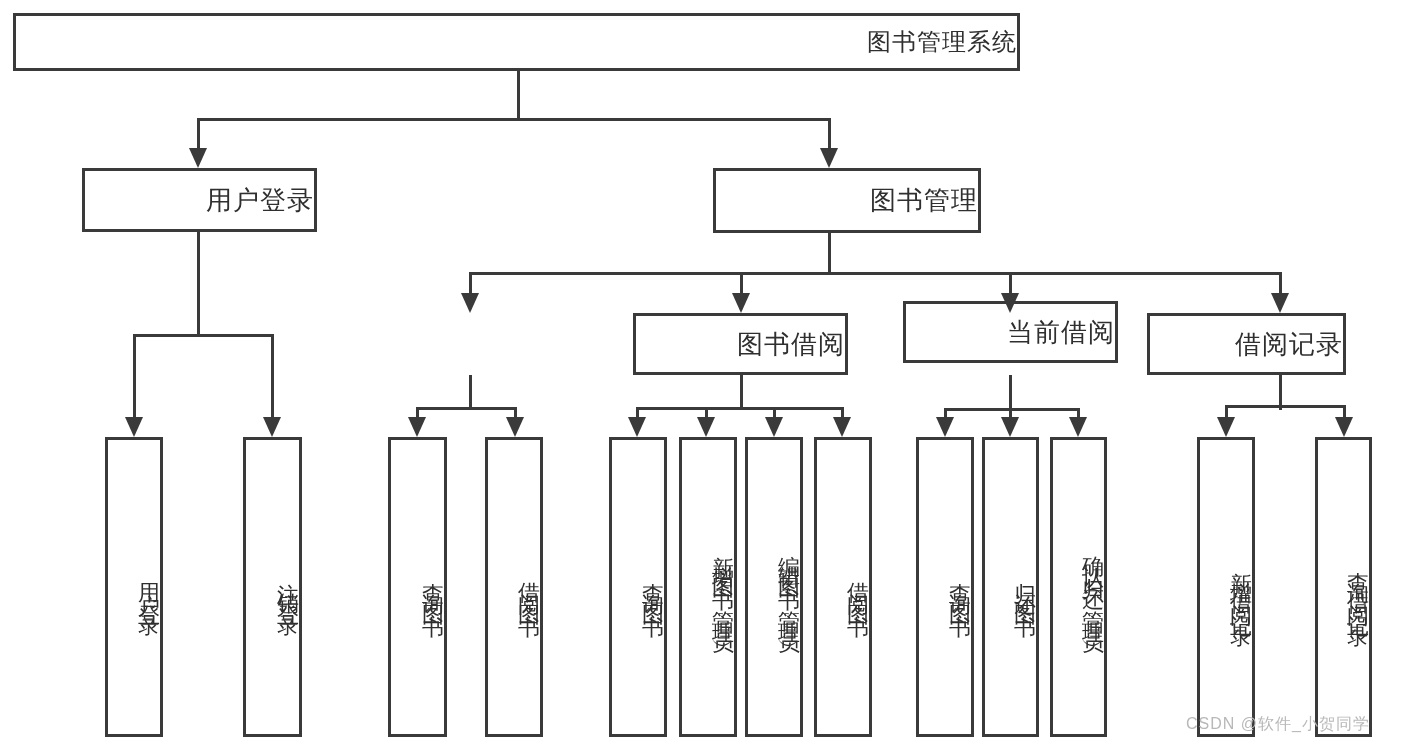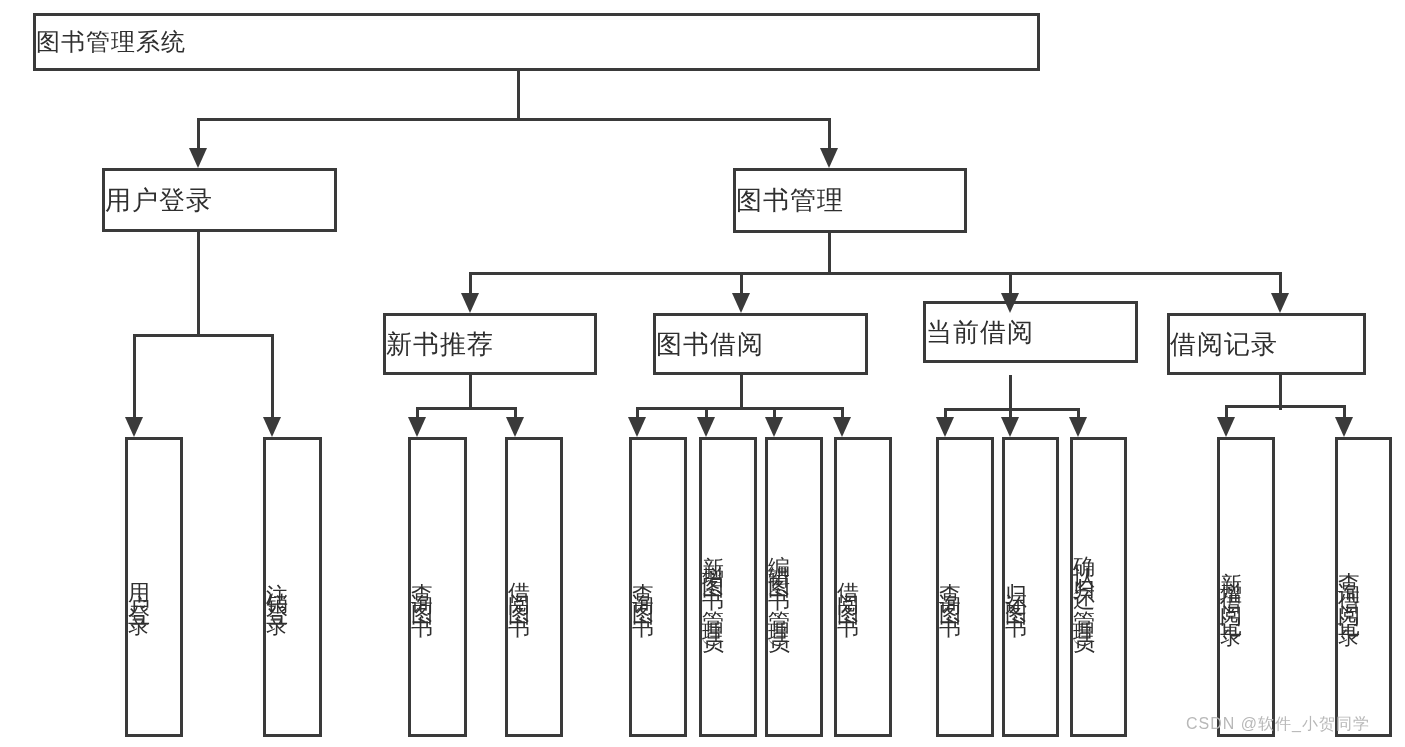--- a/index.html
+++ b/index.html
@@ -9,21 +9,21 @@
     background:#ffffff;
     font-family:"Liberation Sans","DejaVu Sans",sans-serif;
     color:#2f2f2f;
     overflow:hidden;
   }
   .box{
     position:absolute;
     box-sizing:border-box;
     border:3px solid #3a3a3a;
     background:#ffffff;
-    display:flex;align-items:center;justify-content:flex-start;margin-left:20px;
+    display:flex;align-items:center;justify-content:flex-end;
   }
   .hbox .lbl{font-size:26px;letter-spacing:1px;white-space:nowrap;}
   .rootbox .lbl{font-size:24px;}
   .vbox .lbl{
     writing-mode:vertical-rl;
     text-orientation:mixed;
     font-size:22px;
     line-height:1;
     letter-spacing:11px;
     white-space:nowrap;
@@ -49,27 +49,24 @@
 
 <div class="canvas">
 
   <div class="box hbox rootbox" style="left:13px;top:13px;width:1007px;height:58px">
     <span class="lbl">图书管理系统</span>
   </div>
 
   <div class="box hbox" style="left:82px;top:168px;width:235px;height:64px">
     <span class="lbl">用户登录</span>
   </div>
-  <div class="box hbox" style="left:713px;top:168px;width:234px;height:65px">
+  <div class="box hbox" style="left:713px;top:168px;width:268px;height:65px">
     <span class="lbl">图书管理</span>
   </div>
 
-  <div class="box hbox" style="left:363px;top:313px;width:214px;height:62px">
-    <span class="lbl">新书推荐</span>
-  </div>
   <div class="box hbox" style="left:633px;top:313px;width:215px;height:62px">
     <span class="lbl">图书借阅</span>
   </div>
   <div class="box hbox" style="left:903px;top:301px;width:215px;height:62px">
     <span class="lbl">当前借阅</span>
   </div>
   <div class="box hbox" style="left:1147px;top:313px;width:199px;height:62px">
     <span class="lbl">借阅记录</span>
   </div>
 

